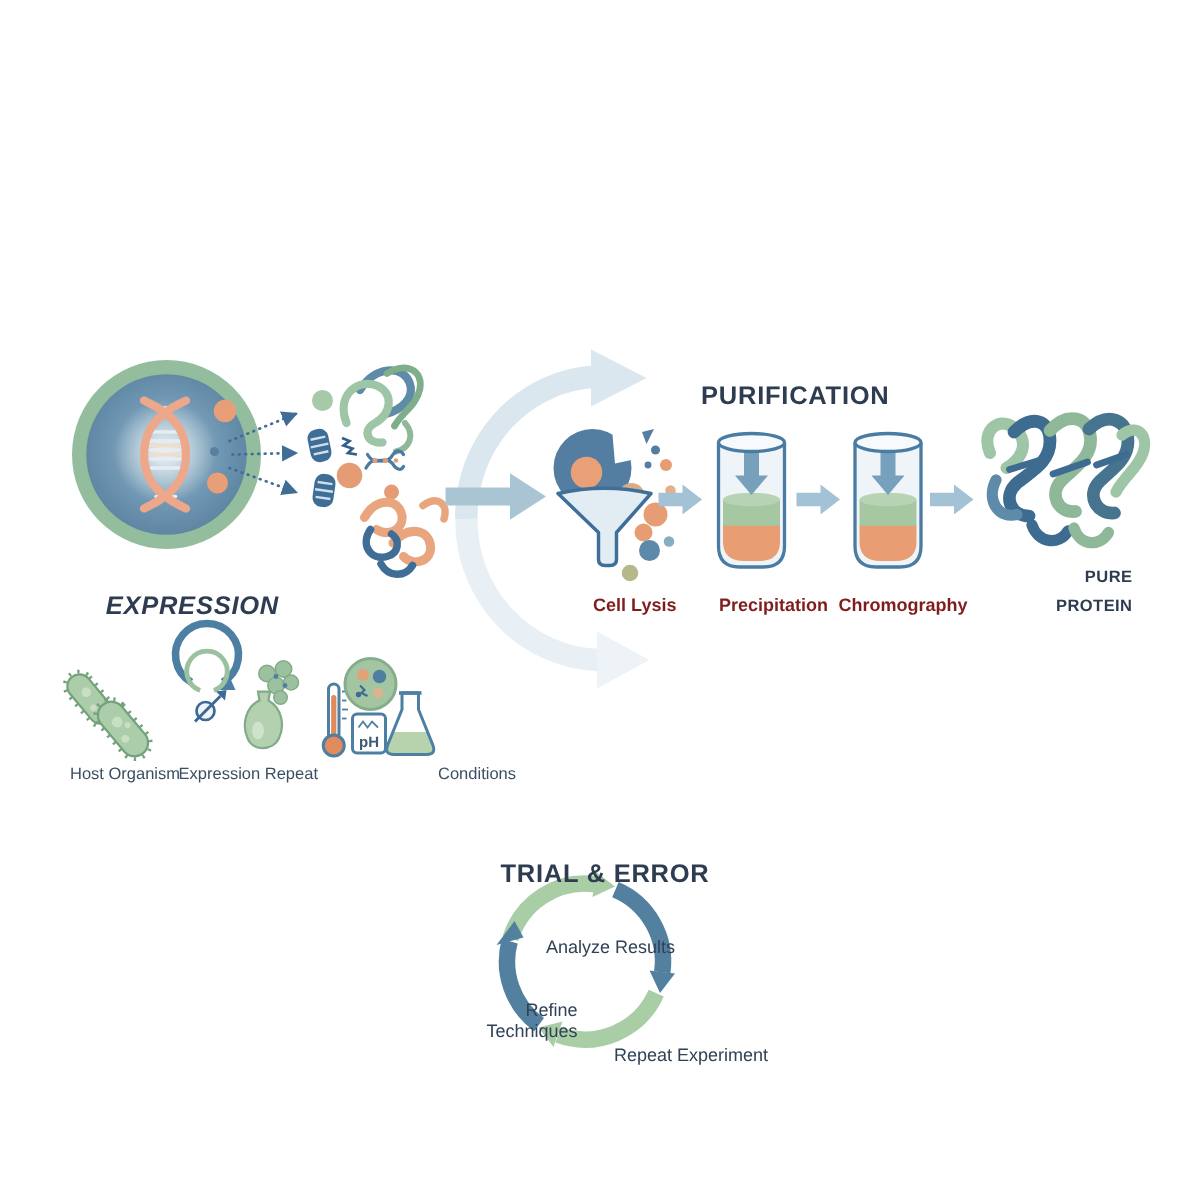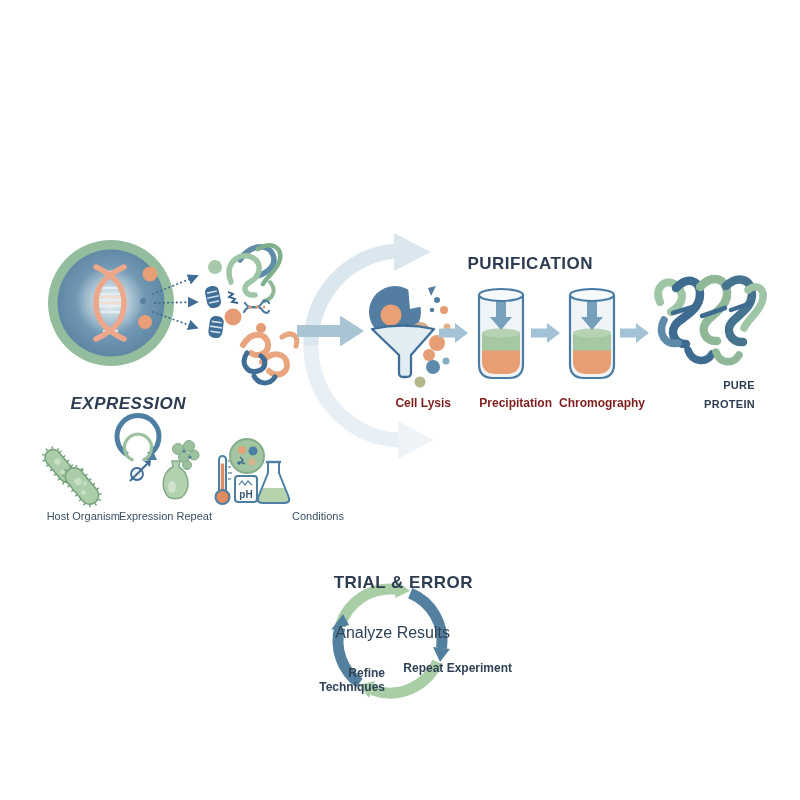--- a/index.html
+++ b/index.html
@@ -4,22 +4,22 @@
 <style>
   html,body{margin:0;padding:0;background:#ffffff;}
   body{width:800px;height:800px;position:relative;overflow:hidden;
        font-family:"Liberation Sans", sans-serif;color:#2d3c50;}
   #art{position:absolute;left:0;top:0;}
   .lbl{position:absolute;text-align:right;}
   .title{font-size:17px;font-weight:700;letter-spacing:.5px;color:#2d3c50;}
   .step{font-size:12px;font-weight:600;color:#7f1d1d;}
   .factor{font-size:11px;font-weight:400;color:#3a4f63;}
   .result{font-size:11px;font-weight:700;line-height:19px;color:#2d3c50;letter-spacing:.3px;}
-  .cyc{font-size:16px;font-weight:400;color:#2f4256;}
-  .cyc2{font-size:12px;font-weight:700;line-height:14px;color:#2f4256;}
+  .cyc{font-size:12px;font-weight:400;color:#2f4256;}
+  .cyc2{font-size:12px;font-weight:400;line-height:14px;color:#2f4256;}
 </style>
 </head>
 <body>
 
 <svg id="art" width="800" height="800" viewBox="0 0 800 800">
   <defs>
     <radialGradient id="cellGrad" cx="50%" cy="48%" r="60%">
       <stop offset="0%" stop-color="#9fbecf"></stop>
       <stop offset="60%" stop-color="#6d94b0"></stop>
       <stop offset="100%" stop-color="#57809e"></stop>
@@ -271,13 +271,13 @@
 <div class="lbl factor" style="left:20px;top:510px;width:100px;">Host Organism</div>
 <div class="lbl factor" style="left:102px;top:510px;width:110px;">Expression Repeat</div>
 <div class="lbl factor" style="left:196px;top:510px;width:100px;margin-left:48px;">Conditions</div>
 
 <div class="lbl title" style="left:313px;top:545px;width:160px;margin-top:28px;">TRIAL &amp; ERROR</div>
 <div class="lbl cyc" style="left:330px;top:624px;width:120px;">Analyze Results</div>
 <div class="lbl cyc2" style="left:295px;top:666px;width:90px;">
   <div>Refine</div>
   <div>Techniques</div>
 </div>
-<div class="lbl cyc2" style="left:354px;top:661px;width:130px;padding-left:28px;">Repeat Experiment</div>
+<div class="lbl cyc2" style="left:354px;top:696px;width:130px;padding-left:28px;">Repeat Experiment</div>
 
 </body></html>

